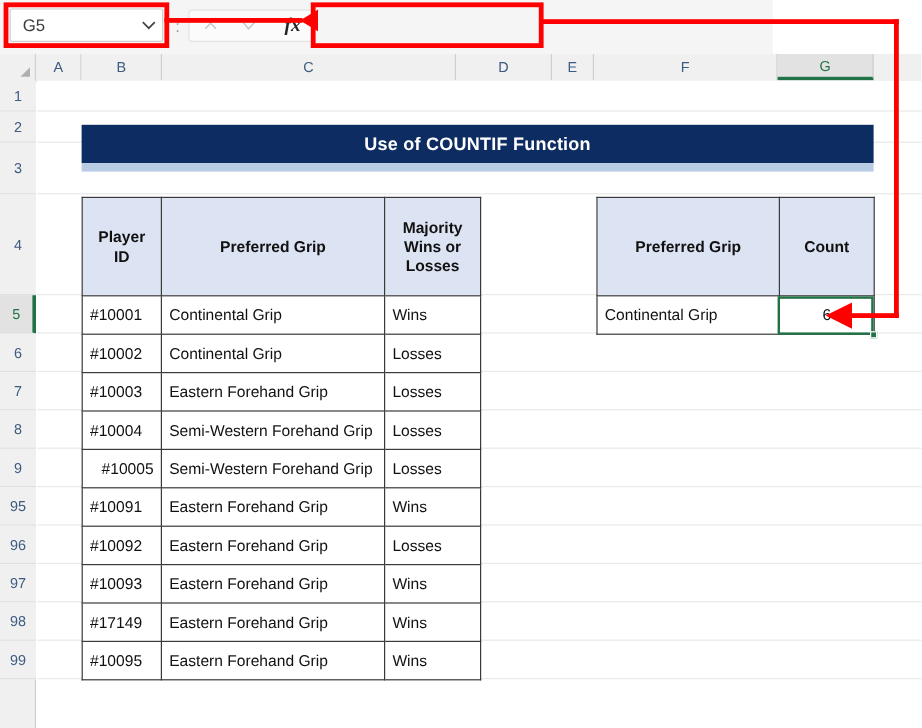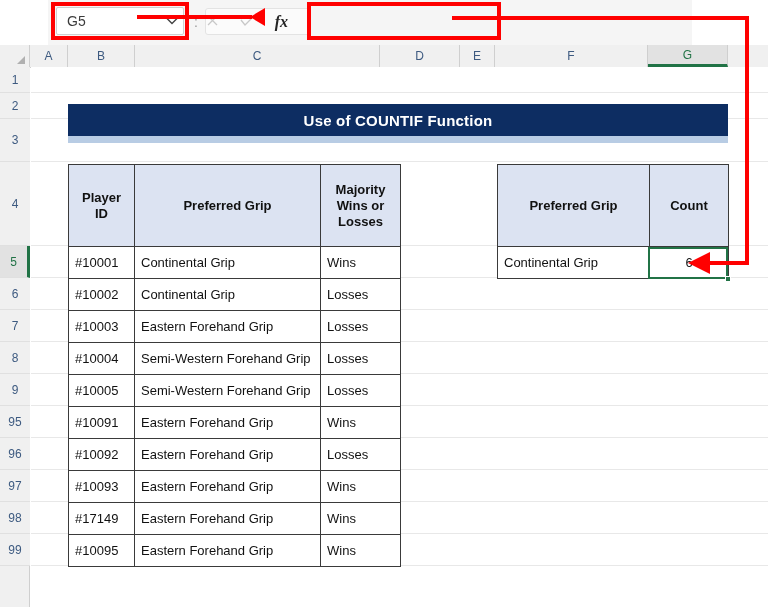--- a/index.html
+++ b/index.html
@@ -15,21 +15,20 @@
     position: relative;
   }
 
   
   .formula-bar {
     position: absolute;
     left: 0; top: 0;
     width: 644px; height: 45px;
     background: #f5f5f5;
     border-bottom: 1px solid #d4d4d4;
-    margin-left: 48px;
   }
   .name-box-wrap {
     position: absolute;
     left: 8px; top: 7px;
     width: 128px; height: 28px;
     background: #ffffff;
     border: 1px solid #cfcfcf;
     border-radius: 2px;
     display: flex;
     align-items: center;
@@ -68,20 +67,21 @@
     width: 105px; height: 27px;
     background: #fbfbfb;
     border: 1px solid #e3e3e3;
     border-radius: 3px;
     display: flex;
     align-items: center;
     box-sizing: border-box;
   }
   .icn {
     width: 35px;
+    text-align: center;
     font-size: 15px;
     color: #c2c2c2;
   }
   .icn.fx {
     color: #262626;
     font-style: italic;
     font-weight: bold;
     font-family: "Liberation Serif", serif;
     font-size: 16px;
   }
@@ -384,21 +384,21 @@
           <td style="height: 32px;">#10003</td>
           <td style="height: 32px;">Eastern Forehand Grip</td>
           <td style="height: 32px;">Losses</td>
         </tr>
         <tr>
           <td style="height: 32px; margin-top: 23px;">#10004</td>
           <td style="height: 32px;">Semi-Western Forehand Grip</td>
           <td style="height: 32px;">Losses</td>
         </tr>
         <tr>
-          <td style="height: 32px;">#10005</td>
+          <td style="height: 32px; text-align: right;">#10005</td>
           <td style="height: 32px;">Semi-Western Forehand Grip</td>
           <td style="height: 32px;">Losses</td>
         </tr>
         <tr>
           <td style="height: 32px; margin-top: 10px;">#10091</td>
           <td style="height: 32px;">Eastern Forehand Grip</td>
           <td style="height: 32px;">Wins</td>
         </tr>
         <tr>
           <td style="height: 32px;">#10092</td>

